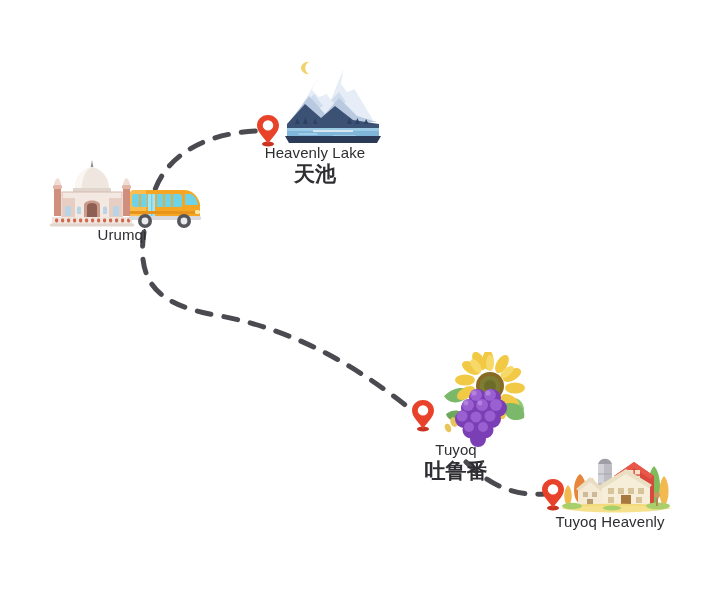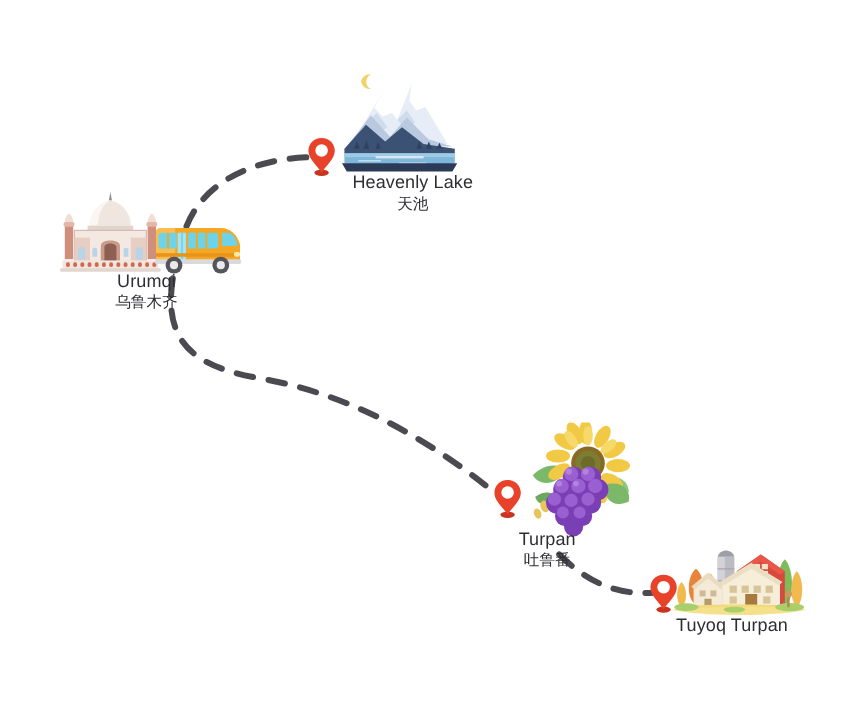--- a/index.html
+++ b/index.html
@@ -38,22 +38,22 @@
     white-space: nowrap;
     color: #2f2f33;
     line-height: 1.18;
   }
   .label-en {
     font-size: 15px;
     font-weight: 400;
     letter-spacing: 0.1px;
   }
   .label-zh {
-    font-size: 13px;
-    font-weight: 400;
+    font-size: 21px;
+    font-weight: 700;
   }
   .pin {
     position: absolute;
   }
   .illus {
     position: absolute;
   }
 </style>
 </head>
 <body>
@@ -116,21 +116,20 @@
         <rect x="65" y="60.5" width="3.2" height="4" rx="1.4"></rect>
         <rect x="71" y="60.5" width="3.2" height="4" rx="1.4"></rect>
         <rect x="77" y="60.5" width="3.2" height="4" rx="1.4"></rect>
         <rect x="83" y="60.5" width="3.2" height="4" rx="1.4"></rect>
       </g>
       <rect x="6" y="65.5" width="84" height="3" rx="1.2" fill="#e2d6ce"></rect>
     </svg>
 
     <div class="stop-label" style="left:67px; top:226px; width:110px;">
       <div class="label-en">Urumqi</div>
-      <div class="label-zh">乌鲁木齐</div>
     </div>
   </div>
 
   <svg class="illus" style="left:126px; top:186px;" width="78" height="48" viewBox="0 0 78 48" xmlns="http://www.w3.org/2000/svg">
 
     <path d="M4 8 C4 5 6 4 9 4 L58 4 C66 4 72 10 74 18 L74 30 C74 33 72 34 69 34 L8 34 C5 34 4 32 4 30 Z" fill="#f5a623"></path>
     <path d="M4 8 C4 5 6 4 9 4 L20 4 L20 34 L8 34 C5 34 4 32 4 30 Z" fill="#fbbd4e"></path>
 
     <rect x="6" y="8" width="50" height="13" rx="2.5" fill="#6fd3e8"></rect>
     <g stroke="#f5a623" stroke-width="1.6">
@@ -193,21 +192,21 @@
       <path d="M2 92 L98 92 L94 99 L6 99 Z" fill="#2a3a57"></path>
       <rect x="30" y="86" width="40" height="2" fill="#d8e6f2"></rect>
     </svg>
 
     <svg class="pin" style="left:255px; top:113px;" width="26" height="34" viewBox="0 0 26 34" xmlns="http://www.w3.org/2000/svg">
       <ellipse cx="13" cy="31" rx="6" ry="2.6" fill="#c9331f"></ellipse>
       <path d="M13 2 C 6.4 2 2 7 2 12.6 C2 19.6 9.6 25 13 31 C16.4 25 24 19.6 24 12.6 C24 7 19.6 2 13 2 Z" fill="#e8432a"></path>
       <circle cx="13" cy="12.4" r="5.2" fill="#ffffff"></circle>
     </svg>
 
-    <div class="stop-label" style="left:271px; top:144px; width:146px;">
+    <div class="stop-label" style="left:242px; top:144px; width:146px;">
       <div class="label-en">Heavenly Lake</div>
       <div class="label-zh">天池</div>
     </div>
   </div>
 
   <div class="stop" style="left:0; top:0;">
 
     <svg class="illus" style="left:432px; top:352px;" width="100" height="100" viewBox="0 0 100 100" xmlns="http://www.w3.org/2000/svg">
 
       <path d="M12 44 C 22 34 34 34 40 40 C 32 52 18 54 12 44 Z" fill="#7cb86a"></path>
@@ -278,21 +277,21 @@
       </g>
     </svg>
 
     <svg class="pin" style="left:410px; top:398px;" width="26" height="34" viewBox="0 0 26 34" xmlns="http://www.w3.org/2000/svg">
       <ellipse cx="13" cy="31" rx="6" ry="2.6" fill="#c9331f"></ellipse>
       <path d="M13 2 C 6.4 2 2 7 2 12.6 C2 19.6 9.6 25 13 31 C16.4 25 24 19.6 24 12.6 C24 7 19.6 2 13 2 Z" fill="#e8432a"></path>
       <circle cx="13" cy="12.4" r="5.2" fill="#ffffff"></circle>
     </svg>
 
     <div class="stop-label" style="left:408px; top:441px; width:96px;">
-      <div class="label-en">Turpan</div>
+      <div class="label-en">Tuyoq</div>
       <div class="label-zh">吐鲁番</div>
     </div>
   </div>
 
   <div class="stop" style="left:0; top:0;">
 
     <svg class="illus" style="left:558px; top:444px;" width="116" height="76" viewBox="0 0 116 76" xmlns="http://www.w3.org/2000/svg">
 
       <path d="M22 60 C 14 56 14 36 22 30 C 30 36 30 56 22 60 Z" fill="#e8853a"></path>
       <path d="M34 62 C 27 58 27 40 34 34 C 41 40 41 58 34 62 Z" fill="#f0a84a"></path>
@@ -349,17 +348,17 @@
       <circle cx="99" cy="51" r="3" fill="#c99a5e"></circle>
     </svg>
 
     <svg class="pin" style="left:540px; top:477px;" width="26" height="34" viewBox="0 0 26 34" xmlns="http://www.w3.org/2000/svg">
       <ellipse cx="13" cy="31" rx="6" ry="2.6" fill="#c9331f"></ellipse>
       <path d="M13 2 C 6.4 2 2 7 2 12.6 C2 19.6 9.6 25 13 31 C16.4 25 24 19.6 24 12.6 C24 7 19.6 2 13 2 Z" fill="#e8432a"></path>
       <circle cx="13" cy="12.4" r="5.2" fill="#ffffff"></circle>
     </svg>
 
     <div class="stop-label" style="left:540px; top:513px; width:140px;">
-      <div class="label-en">Tuyoq Turpan</div>
+      <div class="label-en">Tuyoq Heavenly</div>
     </div>
   </div>
 
 </div>
 
 </body></html>

